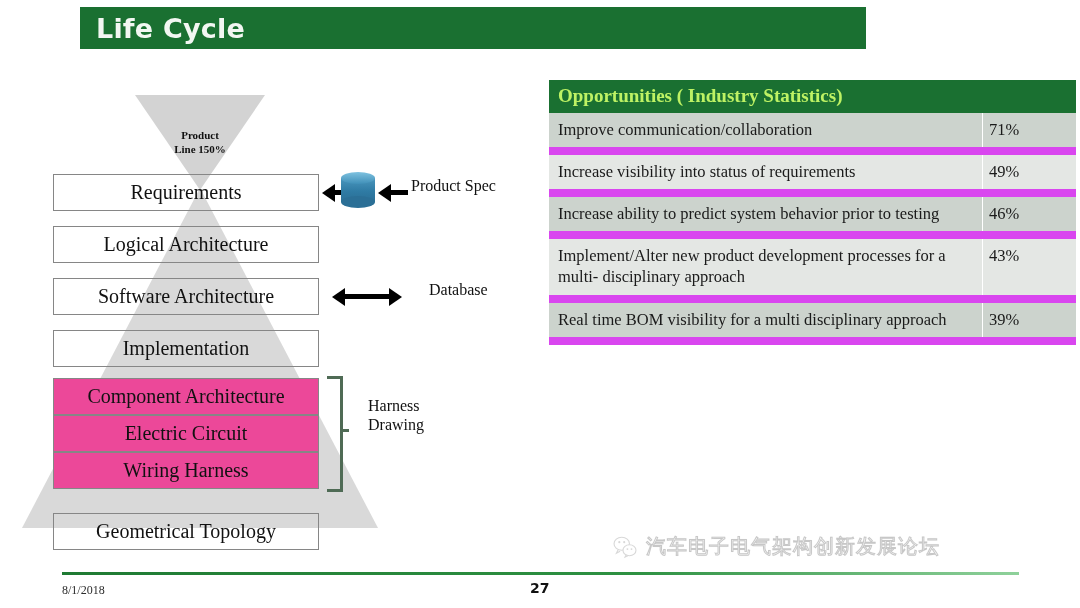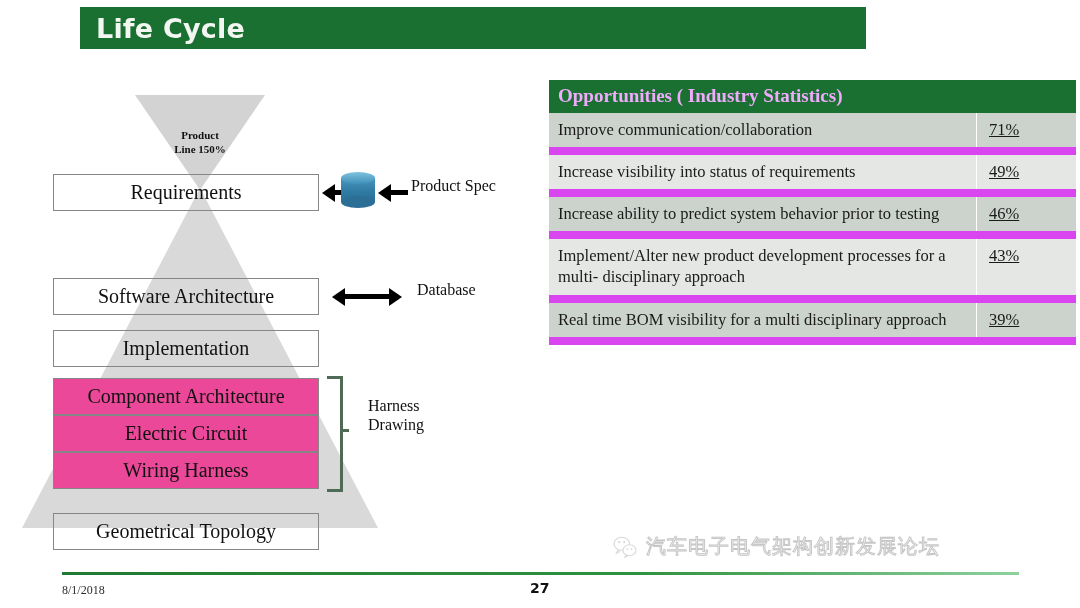--- a/index.html
+++ b/index.html
@@ -106,35 +106,34 @@
     position:absolute;width:9px;height:3px;background:#4f6b55;z-index:4;
   }
 
   
   .opp-table{
     position:absolute;left:549px;top:80px;width:527px;
     border-collapse:collapse;
     font-family:"Liberation Serif",serif;
   }
   .opp-table th{
-    background:#1a7031;color:#f0abfc;
+    background:#1a7031;color:#bef264;
     font-size:19px;font-weight:bold;
     text-align:left;padding:5px 8px 6px 9px;
     border:none;
   }
   .opp-table td{
     font-size:16.5px;color:#1a1a1a;
     padding:6px 9px 7px 9px;
     vertical-align:top;
     line-height:1.28;
   }
   .opp-table td.pct{
-    width:78px;text-align:left;padding-left:12px;
+    width:78px;text-align:left;padding-left:6px;
     border-left:1px solid #ffffff;
-    text-decoration:underline;
   }
   .opp-table tr.odd td{background:#ccd3cd;}
   .opp-table tr.even td{background:#e4e7e4;}
   .opp-table tr td{border-bottom:8px solid #d946ef;}
 
   
   .footer-rule{
     position:absolute;left:62px;top:572px;width:957px;height:3px;
     background:linear-gradient(90deg,#1f7a33 0%,#2e9142 60%,#8fd19b 100%);
   }
@@ -180,20 +179,21 @@
 
     <div class="pyramid"></div>
     <div class="bowtie-top"></div>
 
     <div class="bowtie-label">
       <div>Product</div>
       <div>Line 150%</div>
     </div>
 
     <div class="lc-box" style="top:114px;height:37px;">Requirements</div>
+    <div class="lc-box" style="top:166px;height:37px;">Logical Architecture</div>
     <div class="lc-box" style="top:218px;height:37px;">Software Architecture</div>
     <div class="lc-box" style="top:270px;height:37px;">Implementation</div>
     <div class="lc-box shaded" style="top:318px;height:37px;">Component Architecture</div>
     <div class="lc-box shaded" style="top:355px;height:37px;">Electric Circuit</div>
     <div class="lc-box shaded" style="top:392px;height:37px;">Wiring Harness</div>
     <div class="lc-box" style="top:453px;height:37px;">Geometrical Topology</div>
 
     <div class="arrow-head ah-left" style="left:322px;top:124px;"></div>
     <div class="arrow-line" style="left:335px;top:130px;width:8px;"></div>
 
@@ -203,21 +203,21 @@
       <div class="db-top"></div>
     </div>
 
     <div class="arrow-head ah-left" style="left:378px;top:124px;"></div>
     <div class="arrow-line" style="left:391px;top:130px;width:17px;"></div>
     <div class="side-label" style="left:411px;top:117px;">Product Spec</div>
 
     <div class="arrow-head ah-left" style="left:332px;top:228px;"></div>
     <div class="arrow-line" style="left:344px;top:234px;width:46px;"></div>
     <div class="arrow-head ah-right" style="left:389px;top:228px;"></div>
-    <div class="side-label" style="left:417px;top:221px;">Database</div>
+    <div class="side-label" style="left:429px;top:221px;">Database</div>
 
     <div class="bracket" style="left:327px;top:316px;height:110px;"></div>
     <div class="bracket-nub" style="left:340px;top:369px;"></div>
     <div class="side-label" style="left:368px;top:337px;">
       <div>Harness</div>
       <div>Drawing</div>
     </div>
   </div>
 
   <table class="opp-table">

